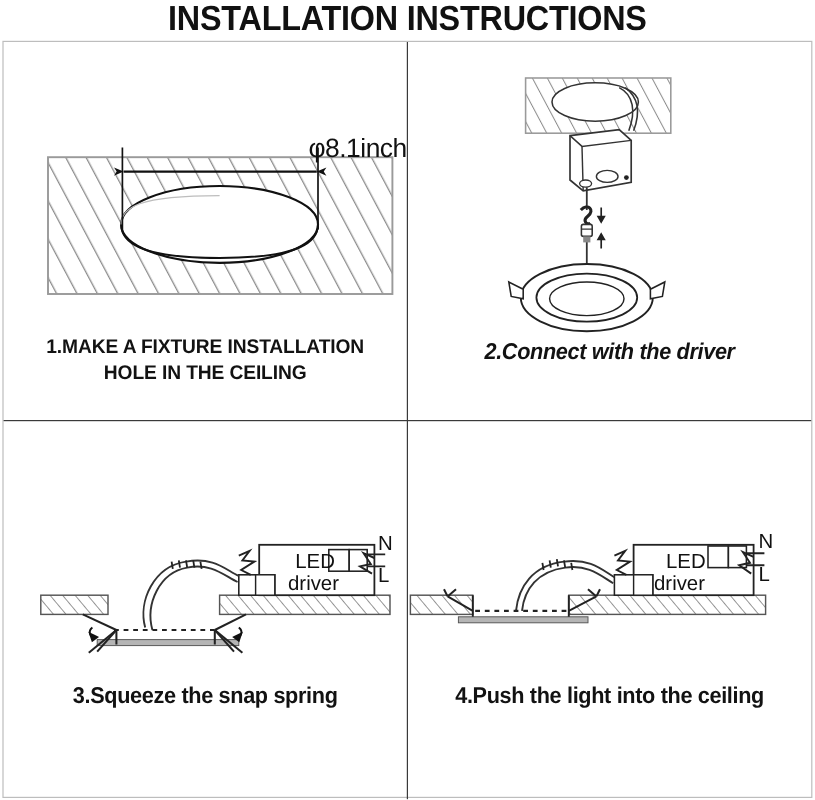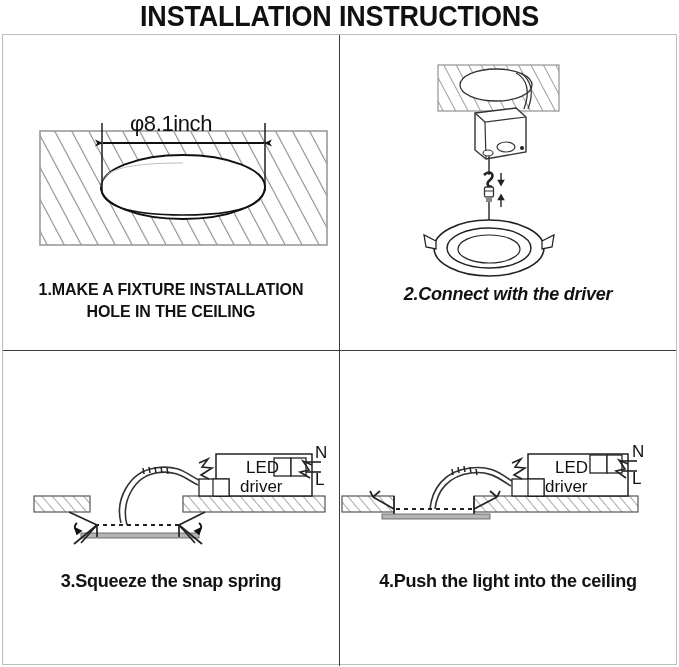--- a/index.html
+++ b/index.html
@@ -166,21 +166,21 @@
 
           <g stroke="#111111" stroke-width="1.4">
             <line x1="99" y1="88" x2="99" y2="156"></line>
             <line x1="262" y1="88" x2="262" y2="156"></line>
           </g>
 
           <line x1="100" y1="108" x2="261" y2="108" stroke="#111111" stroke-width="2" marker-start="url(#arrL)" marker-end="url(#arrR)"></line>
         </svg>
       </div>
 
-      <div style="position:absolute; left:0; top:76px; width:336px; text-align:center;
+      <div style="position:absolute; left:0; top:76px; width:336px; text-align:right;
                   font-size:22px; font-weight:400; color:#111; letter-spacing:-0.4px;">φ8.1inch</div>
 
       <div class="caption caption-1">1.MAKE A FIXTURE INSTALLATION
 HOLE IN THE CEILING</div>
     </div>
 
     <div class="panel p2">
       <div class="art">
         <svg width="336" height="245" viewBox="0 0 336 245">
           <defs>

